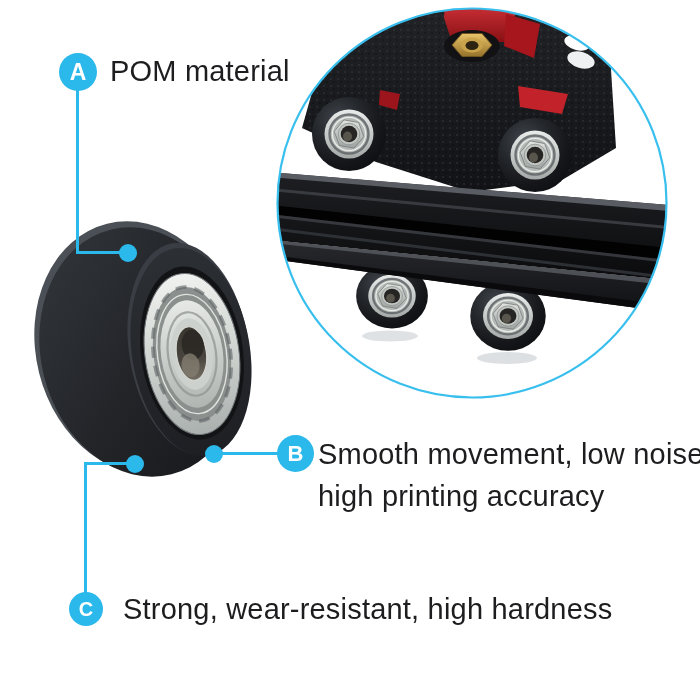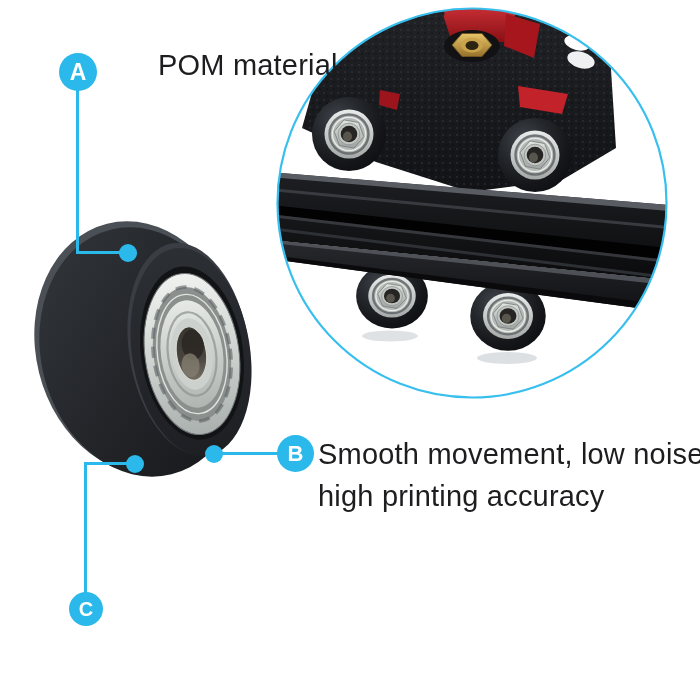--- a/index.html
+++ b/index.html
@@ -6,21 +6,21 @@
   .canvas{position:relative;width:700px;height:700px;background:#ffffff;overflow:hidden;
           font-family:"Liberation Sans",sans-serif;}
   .badge{position:absolute;border-radius:50%;background:#2bb8ea;color:#ffffff;
          display:flex;align-items:center;justify-content:center;font-weight:bold;}
   #badge-a{left:59px;top:53px;width:38px;height:38px;font-size:23px;}
   #badge-b{left:277px;top:435px;width:37px;height:37px;font-size:22px;}
   #badge-c{left:69px;top:592px;width:34px;height:34px;font-size:20px;}
   .cline{position:absolute;background:#2bb8ea;}
   .cdot{position:absolute;width:18px;height:18px;border-radius:50%;background:#2bb8ea;}
   .label{position:absolute;color:#1d1d1f;font-size:29px;white-space:nowrap;letter-spacing:0.2px;}
-  #label-a{left:110px;top:50px;line-height:30px;margin-left:48px;}
+  #label-a{left:110px;top:56px;line-height:30px;}
   #label-b{left:318px;top:433px;line-height:42px;}
   #label-c{left:123px;top:594px;line-height:30px;}
   svg{position:absolute;display:block;}
   #wheel-svg{left:30px;top:212px;}
   #inset-svg{left:270px;top:0px;}
 </style>
 </head>
 <body>
 
 <div class="canvas">
@@ -200,14 +200,17 @@
     <div>Smooth movement, low noise</div>
     <div>high printing accuracy</div>
   </div>
 
   <div class="cline" style="left:84px;top:462px;width:52px;height:3px"></div>
   <div class="cline" style="left:84px;top:462px;width:3px;height:131px"></div>
   <div class="cdot" style="left:126px;top:455px"></div>
   <div class="badge" id="badge-c">
     <span>C</span>
   </div>
+  <div class="label" id="label-c">
+    <span>Strong, wear-resistant, high hardness</span>
+  </div>
 
 </div>
 
 </body></html>

